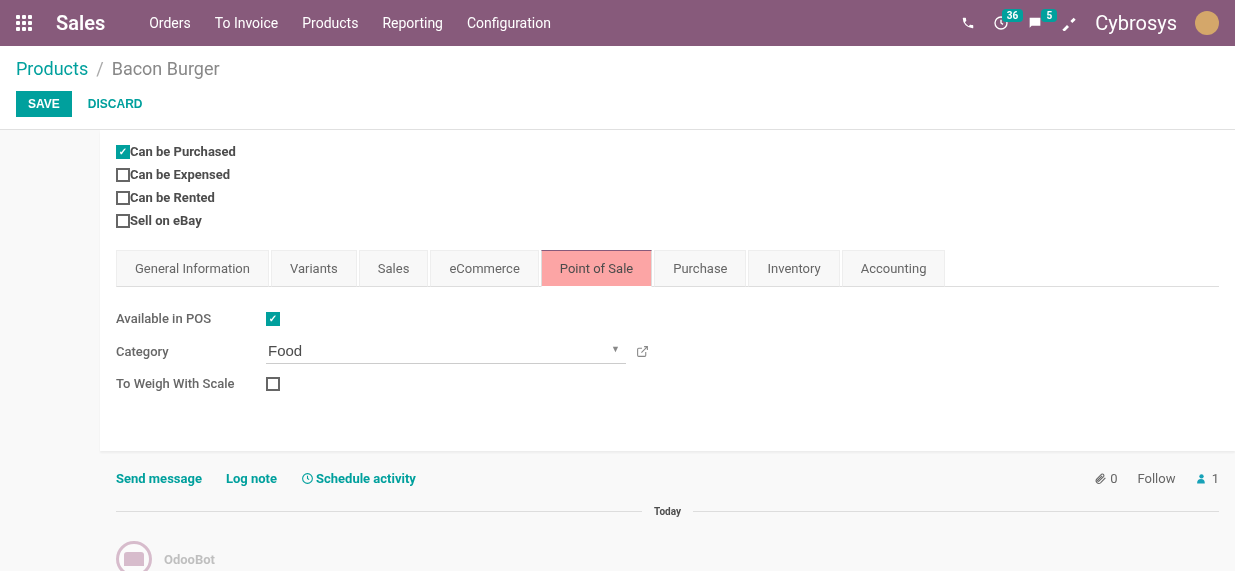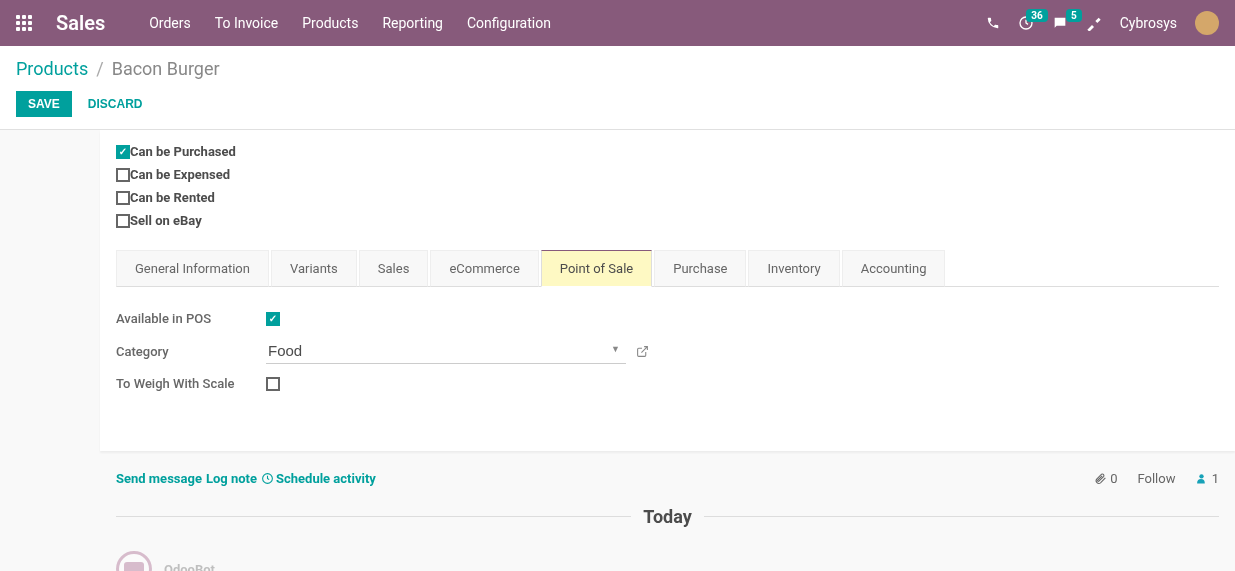--- a/index.html
+++ b/index.html
@@ -8,21 +8,21 @@
     .navbar { background: #875a7b; height: 46px; display: flex; align-items: center; padding: 0 16px; color: white; }
     .navbar-left { display: flex; align-items: center; gap: 20px; }
     .apps-icon { width: 16px; height: 16px; display: grid; grid-template-columns: repeat(3, 4px); grid-template-rows: repeat(3, 4px); gap: 2px; cursor: pointer; }
     .apps-icon span { background: white; border-radius: 1px; }
     .brand { font-size: 20px; font-weight: 600; color: white; margin-left: 4px; margin-right: 24px; }
     .nav-menu { display: flex; gap: 24px; }
     .nav-menu a { color: white; text-decoration: none; font-size: 14px; cursor: pointer; }
     .navbar-right { margin-left: auto; display: flex; align-items: center; gap: 18px; }
     .nav-icon { cursor: pointer; position: relative; color: white; display: flex; align-items: center; }
     .badge { position: absolute; top: -6px; right: -14px; background: #00a09d; color: white; border-radius: 4px; font-size: 10px; padding: 1px 5px; font-weight: bold; }
-    .username { color: white; font-size: 14px; }
+    .username { color: white; font-size: 20px; }
     .avatar { width: 24px; height: 24px; border-radius: 50%; background: #d4a76a; }
     
     .breadcrumb-bar { background: white; padding: 12px 16px; display: flex; align-items: center; gap: 8px; }
     .breadcrumb-link { color: #00a09d; font-size: 18px; cursor: pointer; }
     .breadcrumb-sep { color: #aaa; font-size: 18px; }
     .breadcrumb-current { color: #888; font-size: 18px; }
     
     .action-bar { background: white; padding: 0 16px 12px 16px; display: flex; gap: 12px; border-bottom: 1px solid #e0e0e0; }
     .btn-primary { background: #00a09d; color: white; border: none; padding: 6px 12px; font-weight: bold; font-size: 12px; cursor: pointer; }
     .btn-link { background: none; border: none; color: #00a09d; font-weight: bold; font-size: 12px; cursor: pointer; padding: 6px 4px; }
@@ -33,42 +33,42 @@
     
     .checkbox-group { padding: 10px 0; }
     .checkbox-row { display: flex; align-items: center; padding: 4px 0; }
     .chk { width: 14px; height: 14px; border: 2px solid #666; display: flex; align-items: center; justify-content: center; cursor: pointer; }
     .chk.checked { background: #00a09d; border-color: #00a09d; }
     .chk.checked::after { content: '✓'; color: white; font-size: 10px; font-weight: bold; }
     .chk-label { font-weight: bold; color: #4c4c4c; font-size: 13px; }
     
     .tabs { display: flex; border-bottom: 1px solid #ddd; margin-top: 8px; }
     .tab { padding: 10px 18px; cursor: pointer; color: #666; border: 1px solid transparent; border-bottom: none; background: #f8f8f8; margin-right: 2px; border: 1px solid #ddd; border-bottom: 1px solid #ddd; margin-bottom: -1px;}
-    .tab.active { background: #fef9c3; border: 1px solid #ddd; border-top: 1px solid #875a7b; border-bottom: 1px solid white; color: #4c4c4c;}
+    .tab.active { background: #fca5a5; border: 1px solid #ddd; border-top: 1px solid #875a7b; border-bottom: 1px solid white; color: #4c4c4c;}
     .tab:not(.active) { border: 1px solid #eee; border-bottom: 1px solid #ddd; }
     
     .tab-content { padding: 24px 0; background: white; }
     .field-row { display: flex; align-items: center; margin-bottom: 12px; }
     .field-label { width: 150px; color: #666; font-size: 13px; font-weight: 500; }
     .field-value { flex: 0 0 360px; position: relative; }
     .text-input { width: 100%; border: none; border-bottom: 1px solid #ccc; padding: 4px 20px 4px 2px; font-size: 15px; color: #4c4c4c; outline: none; }
     .caret { position: absolute; right: 6px; top: 6px; font-size: 9px; color: #888; cursor: pointer;}
     .extlink { margin-left: 10px; color: #888; cursor: pointer; }
     
     .chatter-wrap { display: flex; }
     .chatter { flex: 1; padding: 20px 16px 0 16px; }
-    .chatter-actions { display: flex; align-items: center; gap: 4px; margin-bottom: 20px; }
+    .chatter-actions { display: flex; align-items: center; gap: 24px; margin-bottom: 20px; }
     .chatter-btn { color: #00a09d; font-weight: bold; cursor: pointer; font-size: 13px; }
     .chatter-right { margin-left: auto; display: flex; gap: 20px; align-items: center; color: #666; }
     .chatter-right span { cursor: pointer; }
     .follower-ico { color: #17a2b8; }
     
     .timeline-sep { display: flex; align-items: center; gap: 12px; color: #888; margin: 8px 0 16px 0;}
     .timeline-sep::before, .timeline-sep::after { content: ''; flex: 1; height: 1px; background: #ddd; }
-    .timeline-label { font-size: 18px; font-weight: bold; color: #4c4c4c;}
+    .timeline-label { font-size: 10px; font-weight: bold; color: #4c4c4c;}
     
     .msg-row { display: flex; align-items: center; gap: 12px; padding: 8px 0; }
     .msg-avatar { width: 36px; height: 36px; border-radius: 50%; border: 3px solid #9b4d7a; background: white; display: flex; align-items:center; justify-content:center; }
     .msg-avatar-inner{ width: 20px; height: 14px; background: #9b4d7a; border-radius: 3px 3px 0 0; position: relative;}
     .msg-author { font-weight: bold; color: #555; }
     .msg-time { color: #aaa; font-size: 11px; }
     
     svg { display: block; }
   </style>
 </head>

